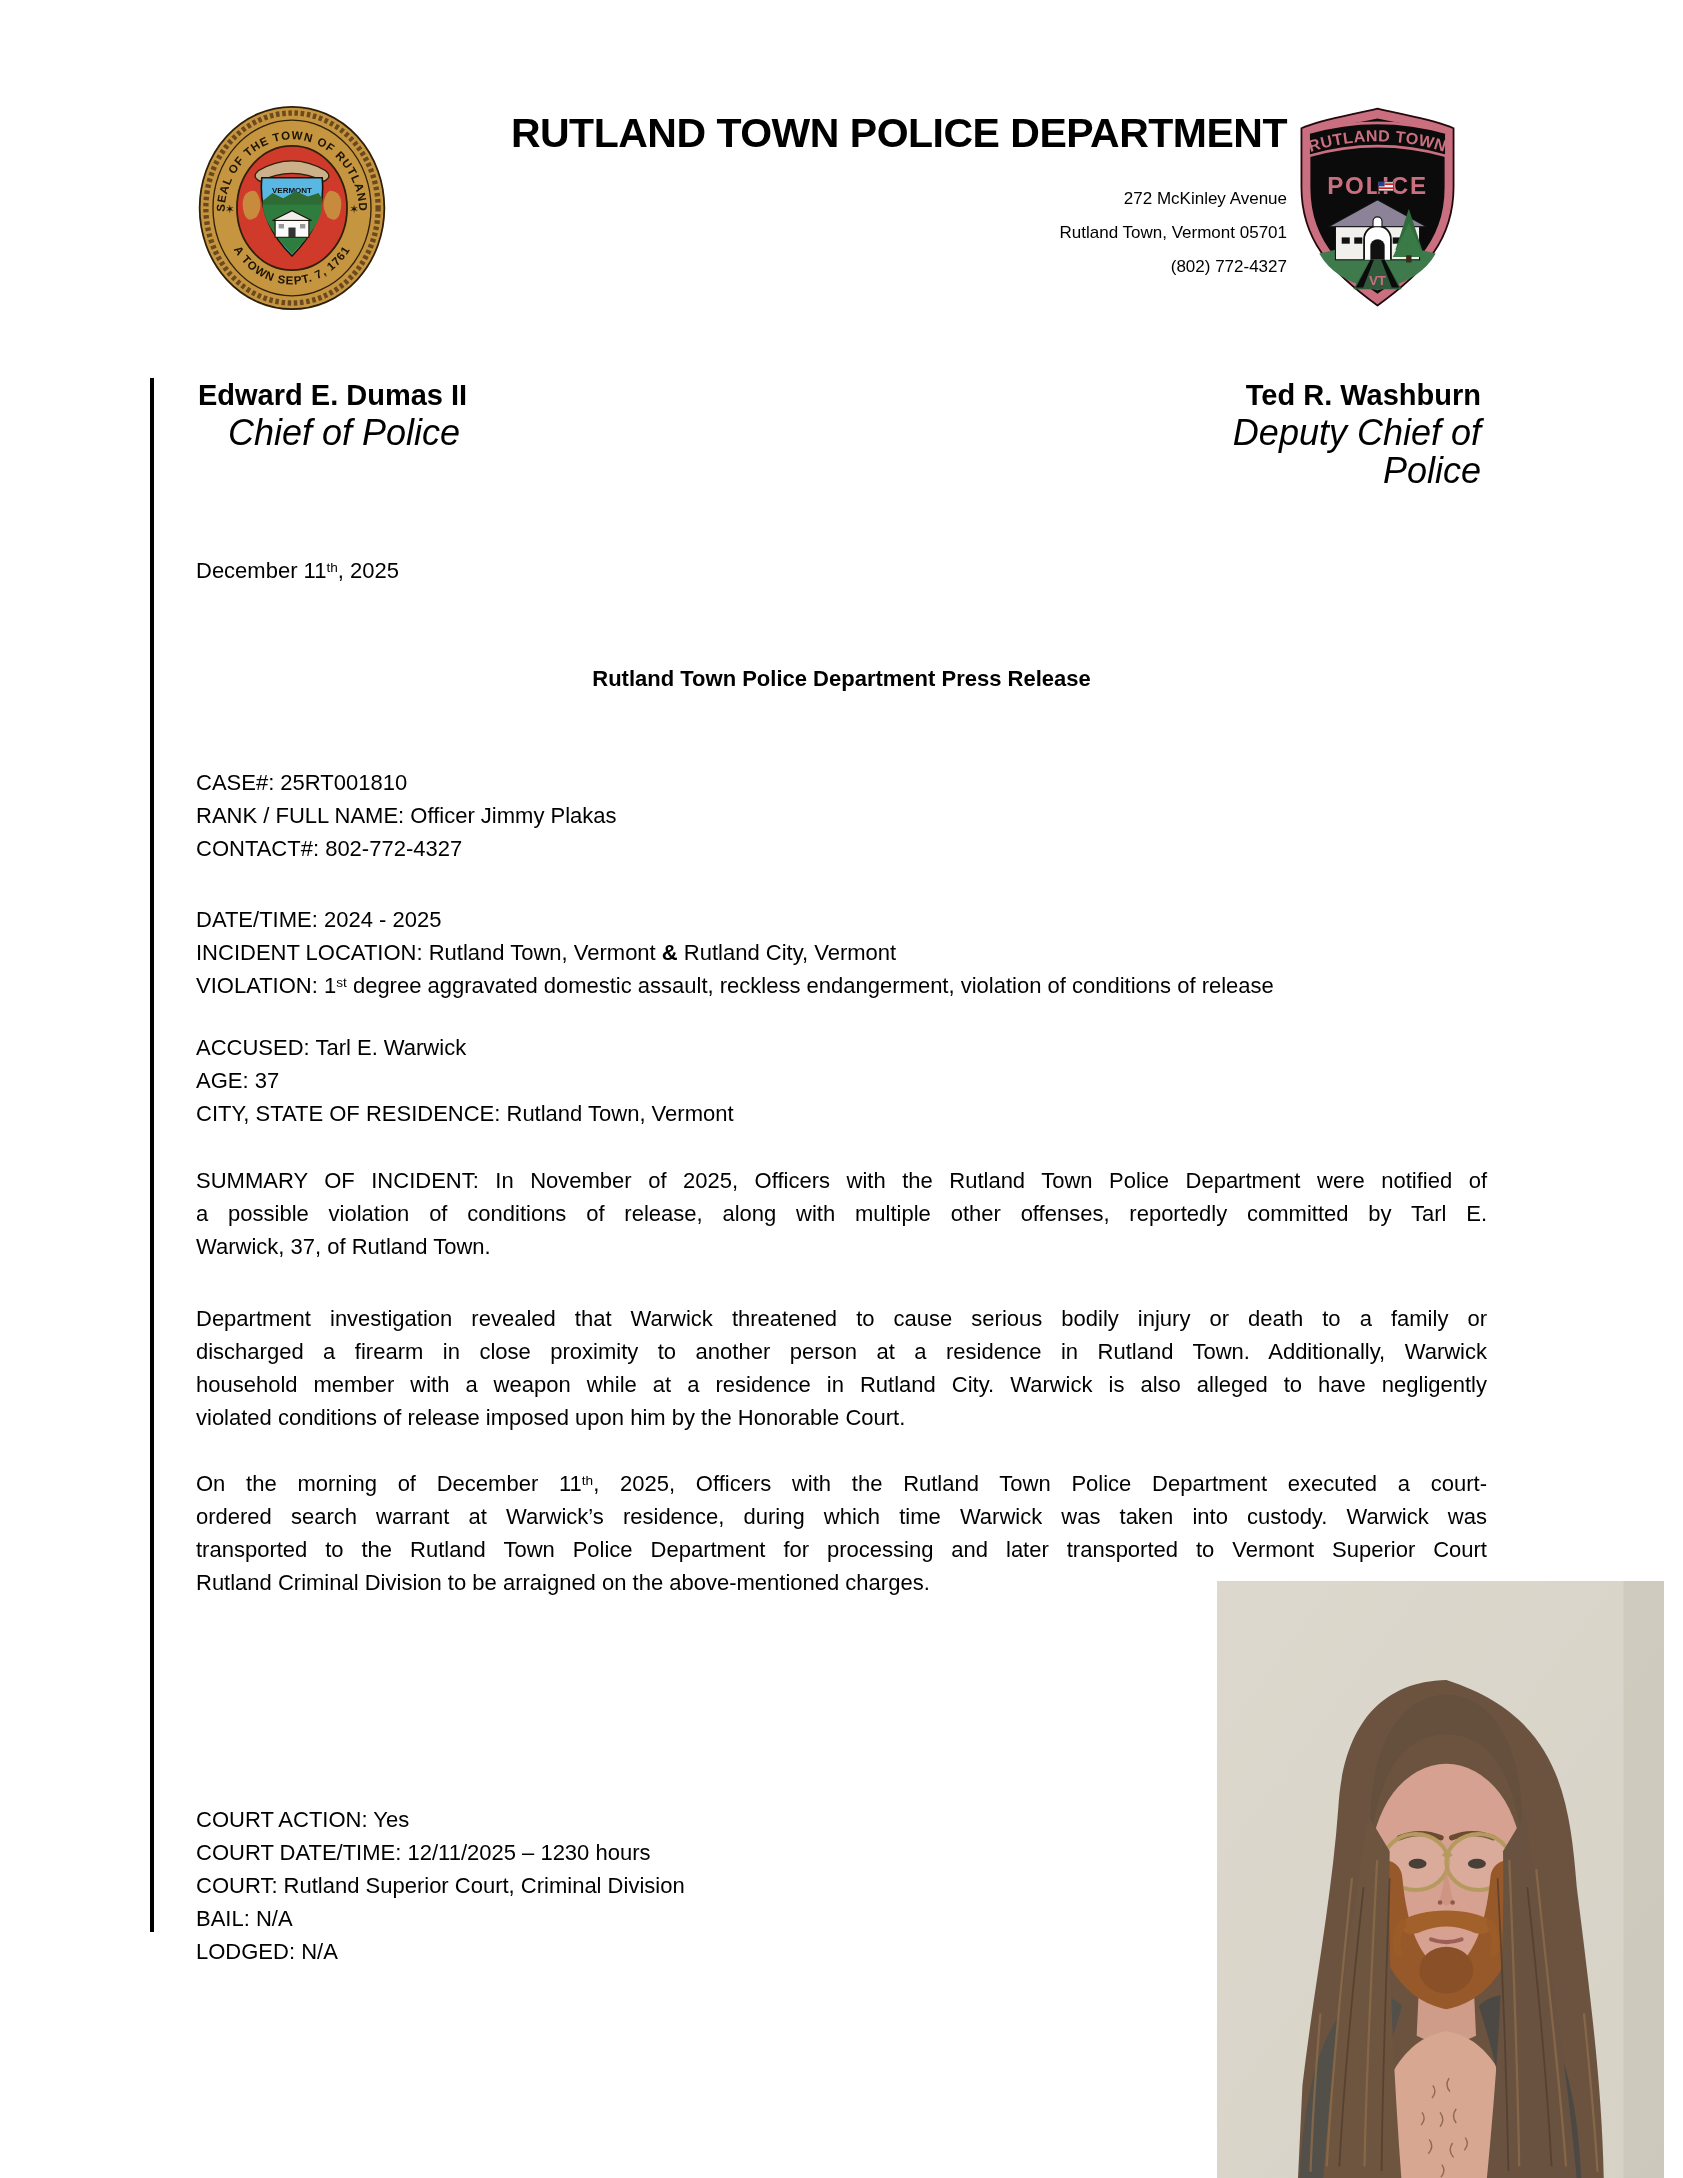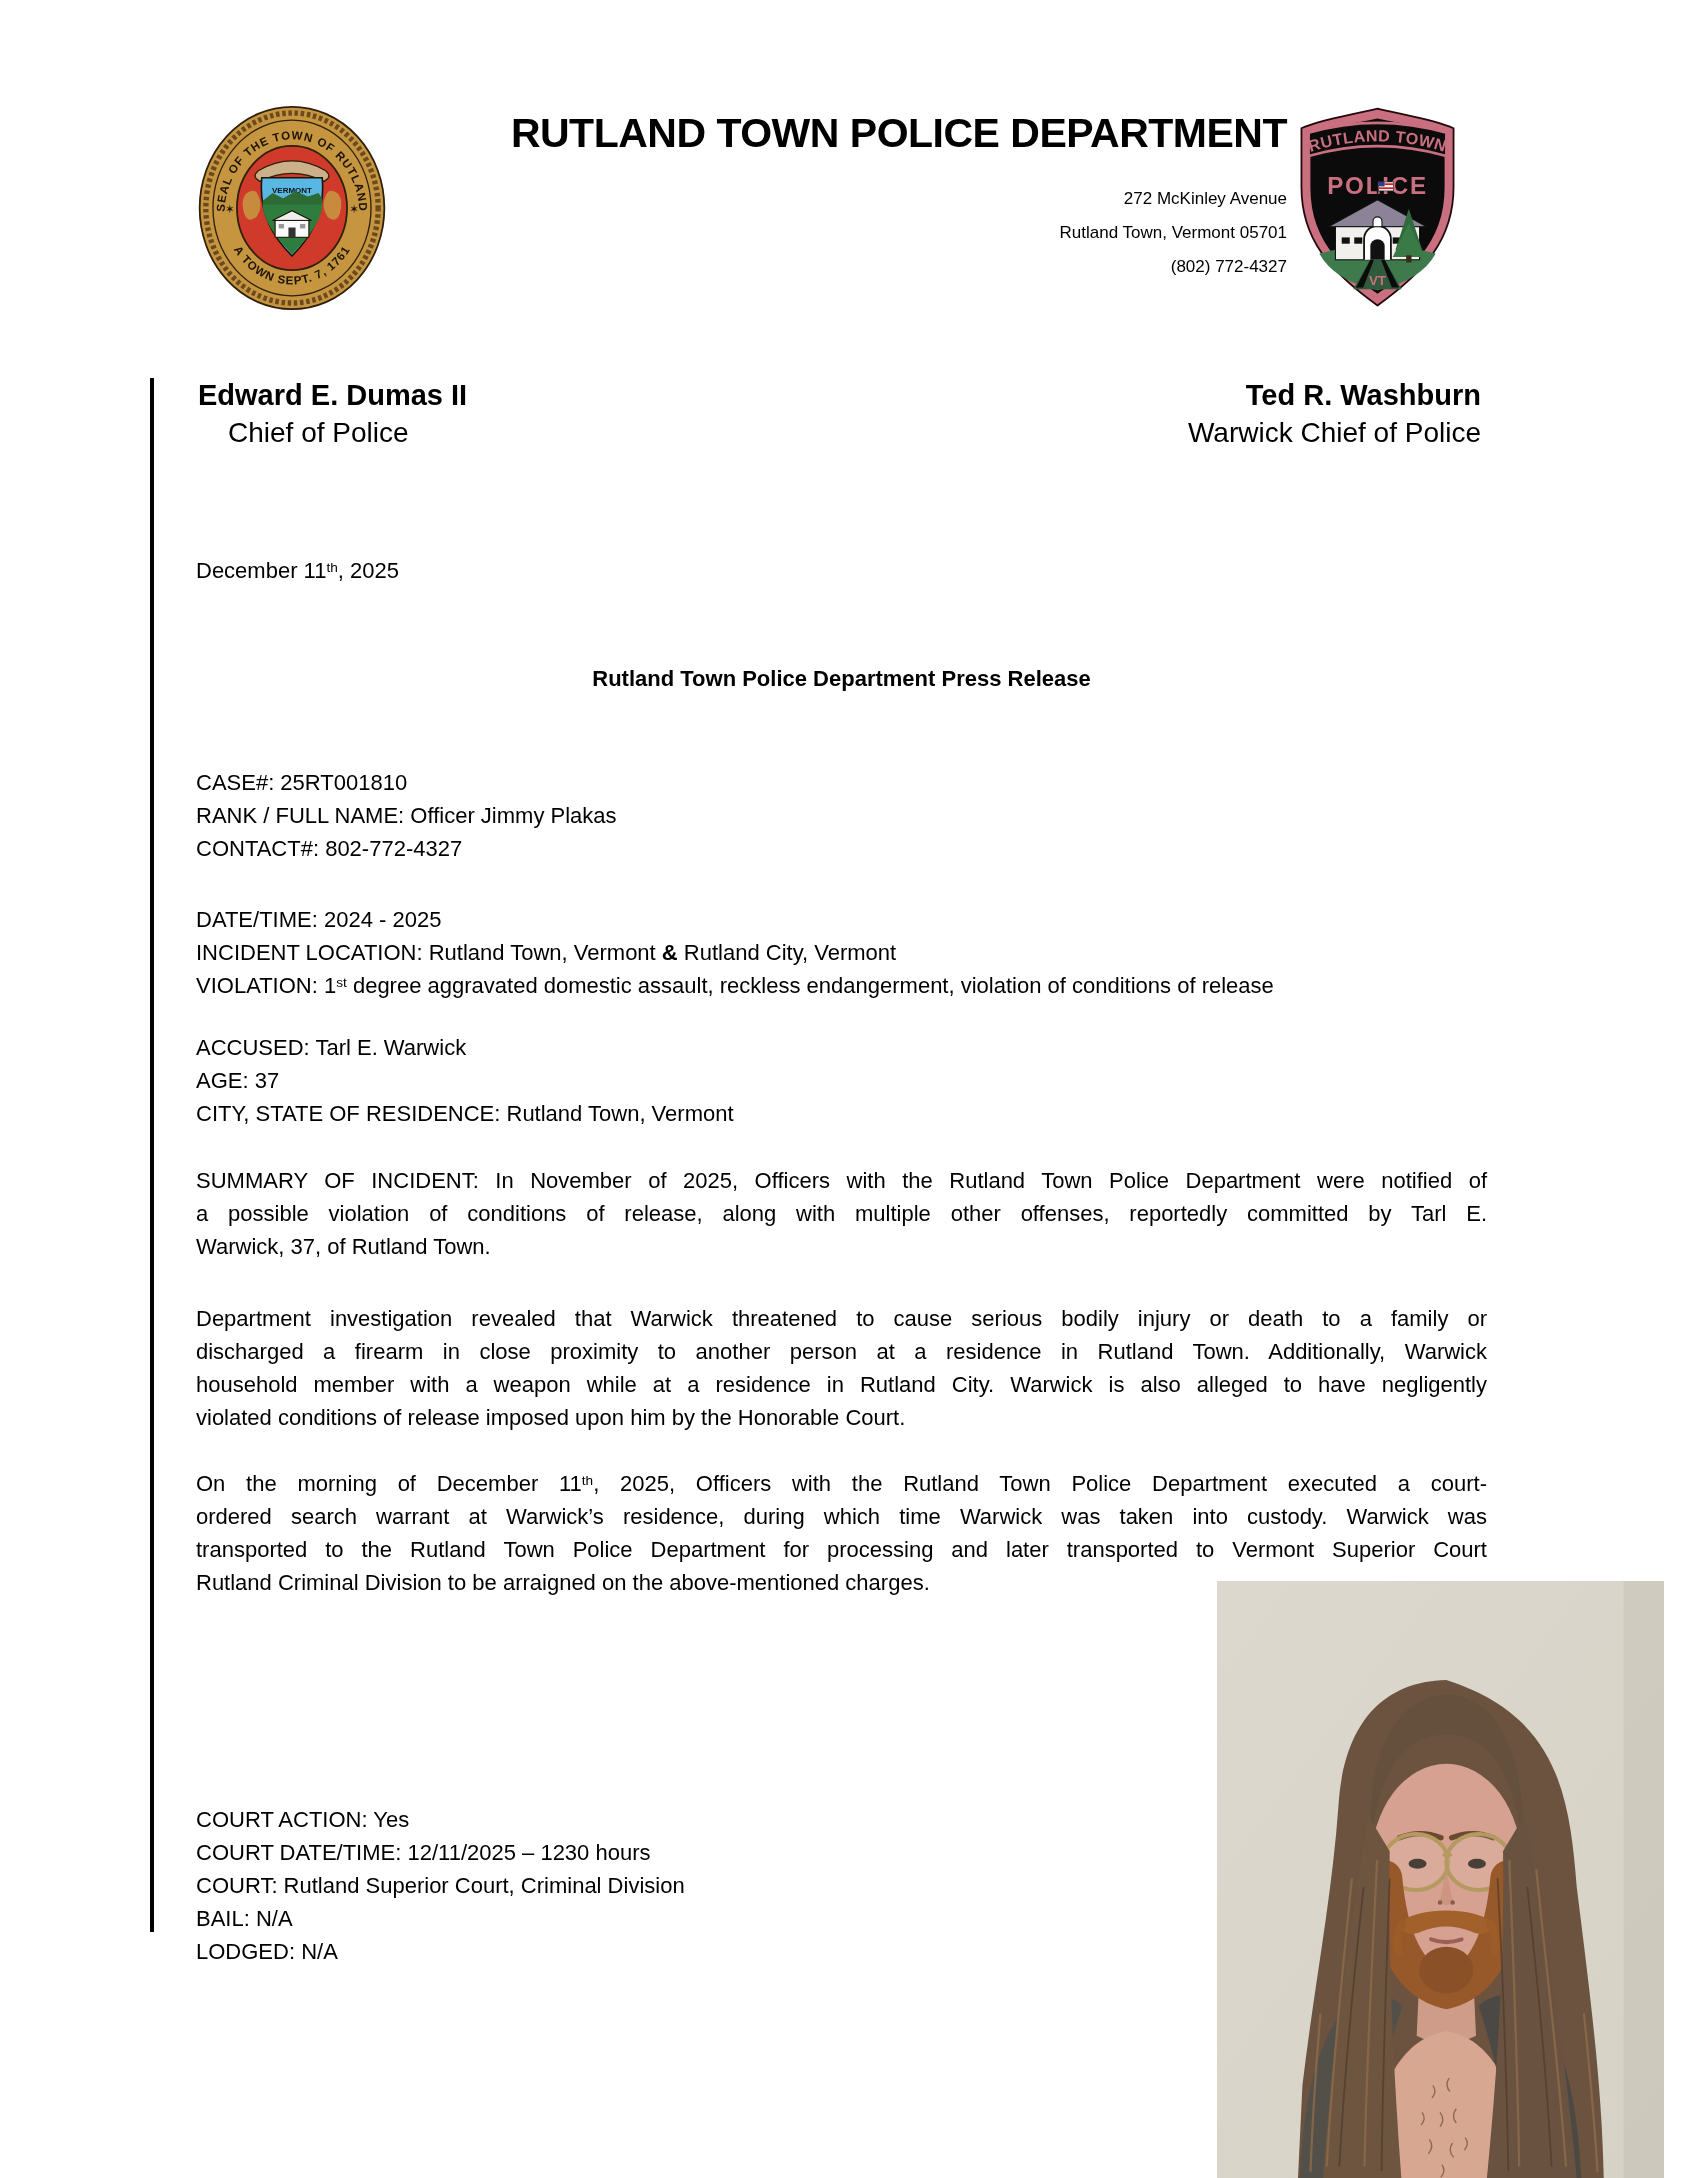--- a/index.html
+++ b/index.html
@@ -16,21 +16,21 @@
   sup{font-size:0.62em;vertical-align:baseline;position:relative;top:-0.45em;line-height:0;}
   b{font-weight:bold;}
 
   .hdr-center{left:342px;top:110px;width:945px;text-align:right;}
   .hdr-title{font-size:41px;font-weight:bold;letter-spacing:-0.5px;line-height:47px;}
   .hdr-address{font-size:17px;font-weight:normal;line-height:34px;margin-top:25px;}
 
   .officials-left{left:198px;top:376px;}
   .officials-right{left:1152px;top:376px;width:329px;text-align:right;}
   .official-name{font-size:29px;font-weight:bold;line-height:38px;}
-  .official-title{font-size:28px;line-height:38px;}
+  .official-title{font-size:36px;font-style:italic;line-height:38px;}
   .officials-left .official-title{padding-left:30px;}
 
   .change-bar{left:150px;top:378px;width:3.6px;height:1554px;background:#000;}
 
   .date-block{left:196px;top:554px;}
   .press-title{left:196px;top:662px;width:1291px;text-align:center;font-weight:bold;}
 
   .blockA{left:196px;top:766px;}
   .blockB{left:196px;top:903px;}
   .blockC{left:196px;top:1031px;}
@@ -140,21 +140,21 @@
   </div>
 
   <div class="abs change-bar"></div>
 
   <div class="abs officials-left">
     <div class="official-name">Edward E. Dumas II</div>
     <div class="official-title">Chief of Police</div>
   </div>
   <div class="abs officials-right">
     <div class="official-name">Ted R. Washburn</div>
-    <div class="official-title">Warwick Chief of Police</div>
+    <div class="official-title">Deputy Chief of Police</div>
   </div>
 
   <div class="abs body-text date-block"><span>December 11</span><sup>th</sup><span>, 2025</span></div>
 
   <div class="abs body-text press-title">Rutland Town Police Department Press Release</div>
 
   <div class="abs body-text blockA">
       <div class="line">CASE#: 25RT001810</div>
       <div class="line">RANK / FULL NAME: Officer Jimmy Plakas</div>
       <div class="line">CONTACT#: 802-772-4327</div>

